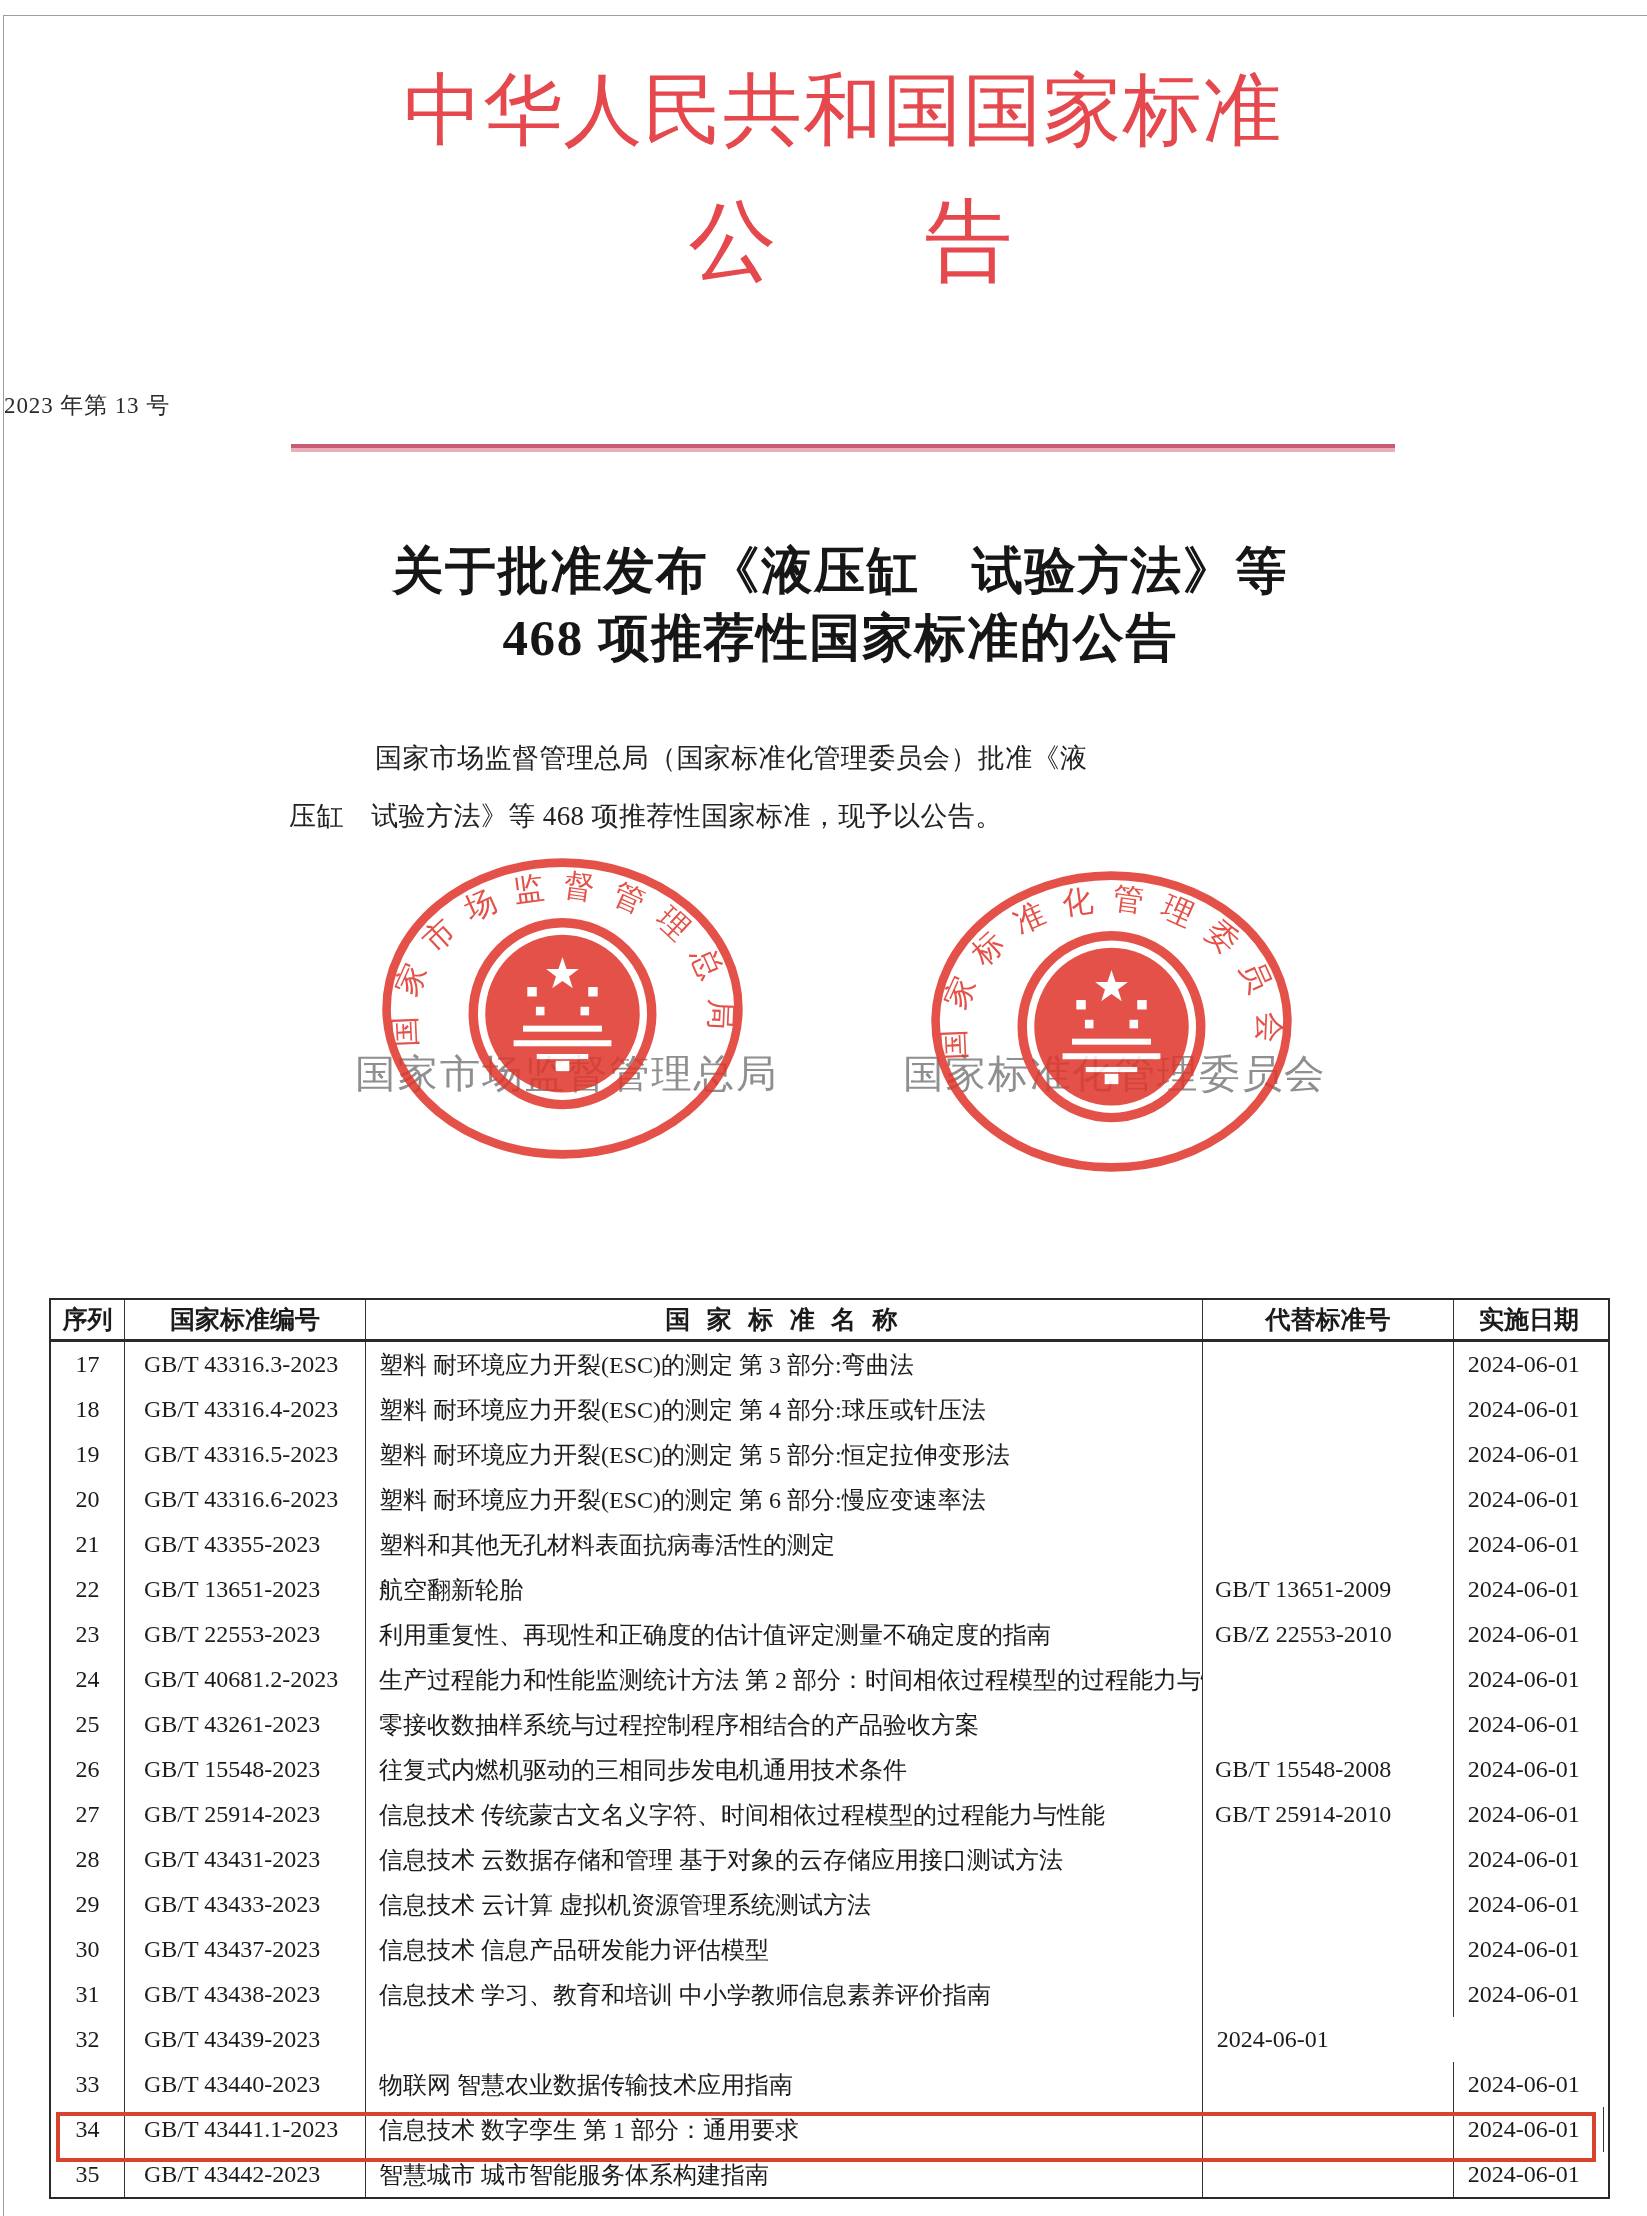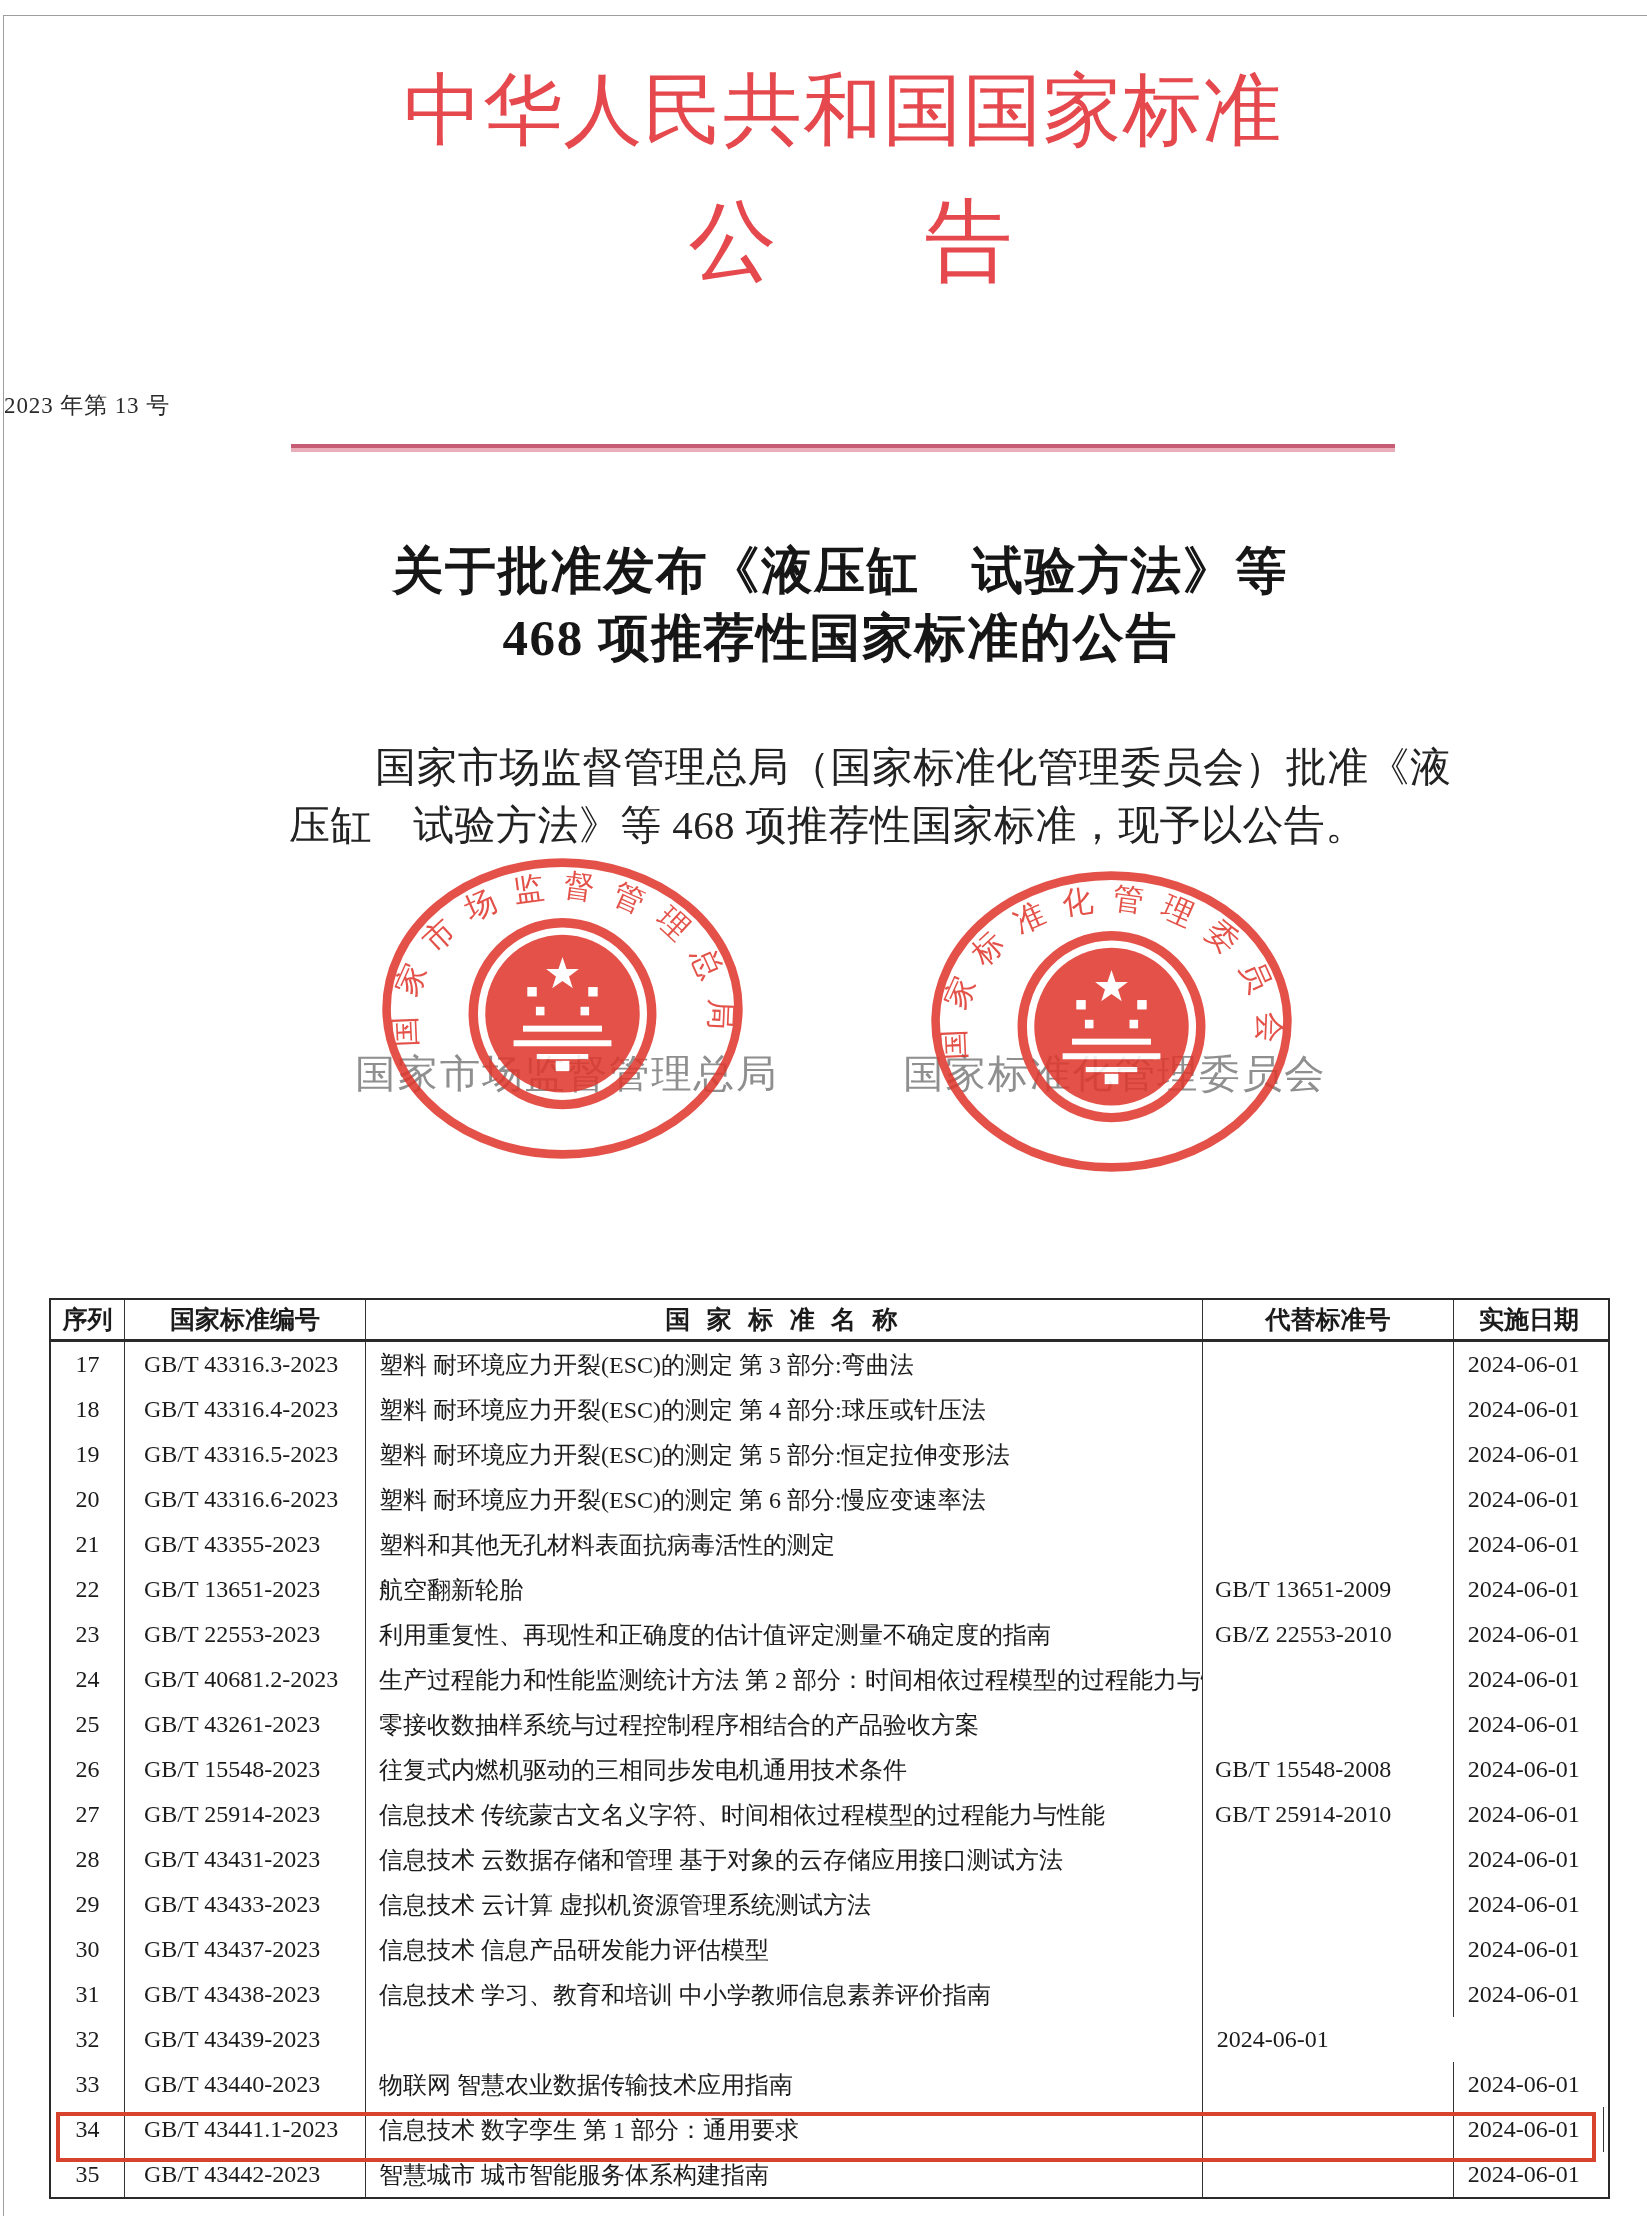--- a/index.html
+++ b/index.html
@@ -47,21 +47,21 @@
     background:linear-gradient(to bottom,var(--divider-top) 0 55%,var(--divider-bottom) 55% 100%);
   }
   .notice-title{
     position:absolute;left:0;right:0;text-align:center;
     font-size:51px;font-weight:700;letter-spacing:1.7px;color:#161616;
     white-space:nowrap;transform:translateX(4.3px);
   }
   .nt1{top:537px;}
   .nt2{top:604px;}
   .body-line{
-    position:absolute;font-size:41px;color:#222;letter-spacing:0.4px;white-space:nowrap;
+    position:absolute;font-size:27px;color:#222;letter-spacing:0.4px;white-space:nowrap;
   }
   .bl1{left:375px;top:740px;}
   .bl2{left:289px;top:798px;}
   .issuer{
     position:absolute;top:1047px;font-size:39px;letter-spacing:1.7px;
     color:var(--issuer-gray);white-space:nowrap;z-index:1;
     transform:scaleX(1.04);transform-origin:left;
   }
   .issuer-left{left:355px;}
   .issuer-right{left:903px;}

